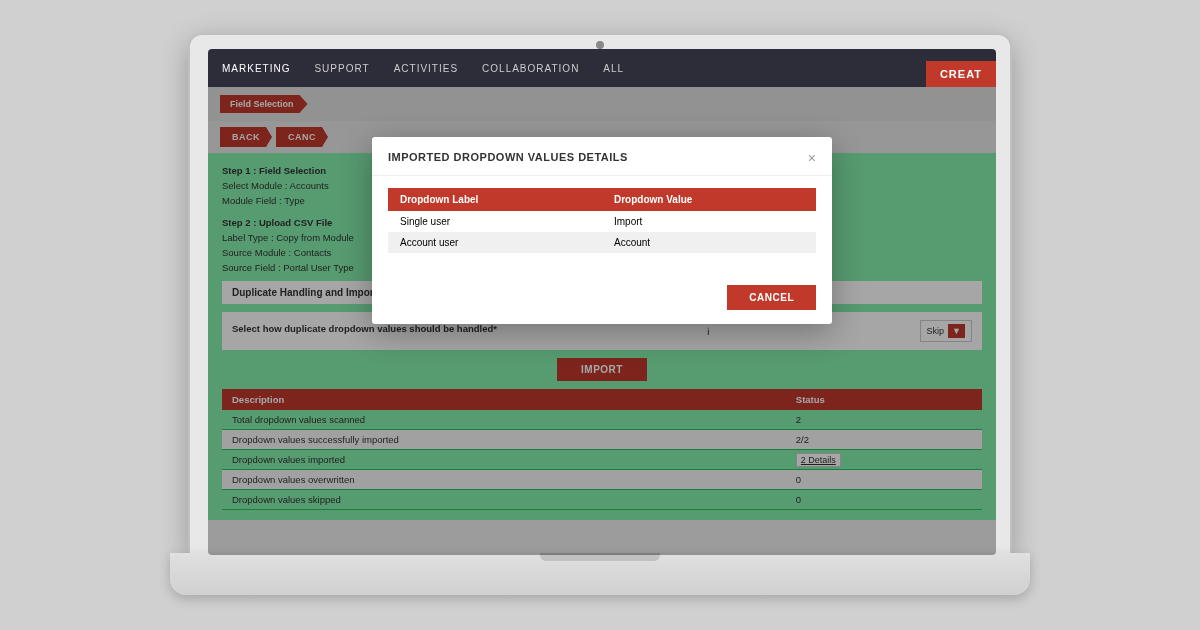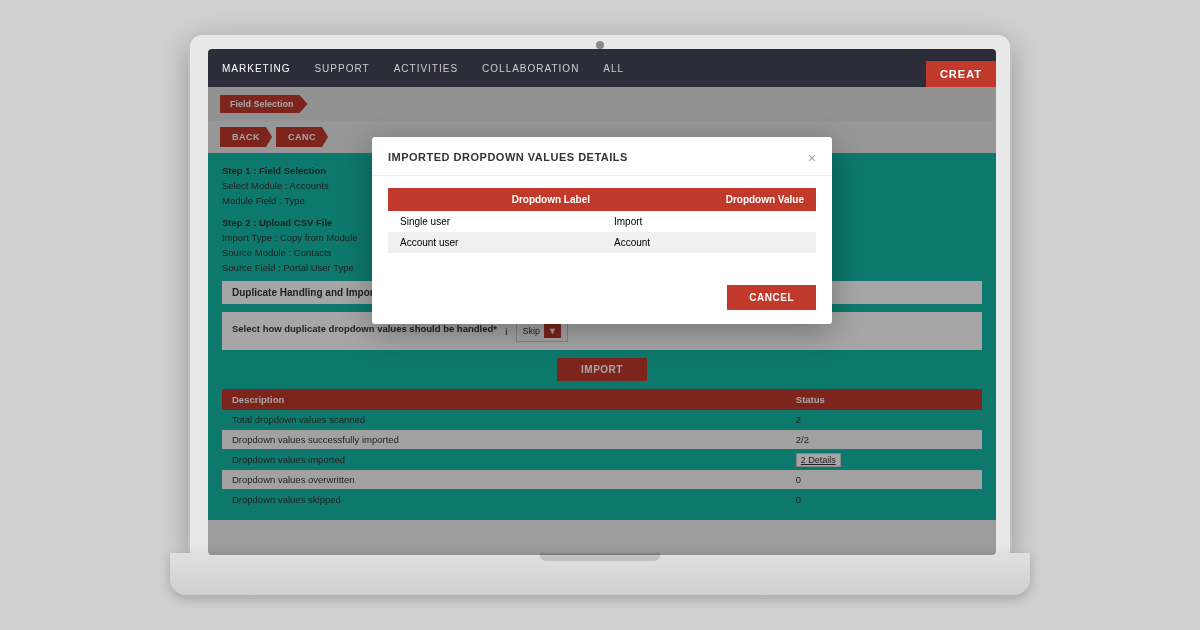--- a/index.html
+++ b/index.html
@@ -171,21 +171,21 @@
       cursor: pointer;
       clip-path: polygon(0 0, calc(100% - 6px) 0, 100% 50%, calc(100% - 6px) 100%, 0 100%);
       text-align: right;
     }
 
     
     .main-content {
       padding: 10px 14px;
       font-size: 10px;
       color: #333;
-      background: #14b8a6;
+      background: #86efac;
     }
 
     .step-info {
       margin-bottom: 6px;
     }
 
     .step-info p {
       font-size: 9.5px;
       color: #333;
       line-height: 1.6;
@@ -230,22 +230,22 @@
       font-weight: bold;
       padding: 6px 24px;
       border: none;
       cursor: pointer;
       letter-spacing: 0.5px;
     }
 
     .skip-wrap {
       display: flex;
       align-items: center;
-      justify-content: flex-start;
-      gap: 8px;
+      justify-content: space-between;
+      gap: 17px;
     }
 
     .select-box {
       display: flex;
       align-items: center;
       background: #fff;
       border: 1px solid #ccc;
       font-size: 9px;
       padding: 3px 6px;
     }
@@ -351,21 +351,21 @@
       margin-bottom: 16px;
     }
 
     .modal-table thead tr {
       background: #c0392b;
       color: #fff;
     }
 
     .modal-table th {
       padding: 6px 12px;
-      text-align: right;
+      text-align: left;
       font-weight: bold;
     }
 
     .modal-table td {
       padding: 5px 12px;
     }
 
     .modal-table tr:nth-child(even) td {
       background: #f0f0f0;
     }
@@ -420,21 +420,21 @@
         <div class="main-content">
 
           <div class="step-info">
             <p class="step-title">Step 1 : Field Selection</p>
             <p><span>Select Module :</span> <span>Accounts</span></p>
             <p><span>Module Field :</span> <span>Type</span></p>
           </div>
 
           <div class="step-info">
             <p class="step-title">Step 2 : Upload CSV File</p>
-            <p><span>Import Type :</span> <span>Copy from Module</span></p>
+            <p><span>Label Type :</span> <span>Copy from Module</span></p>
             <p><span>Source Module :</span> <span>Contacts</span></p>
             <p><span>Source Field :</span> <span>Portal User Type</span></p>
           </div>
 
           <div class="section-heading">Duplicate Handling and Import</div>
 
           <div class="duplicate-section">
             <div class="skip-wrap">
               <span class="duplicate-label">Select how duplicate dropdown values should be handled*</span>
               <span>ℹ</span>

